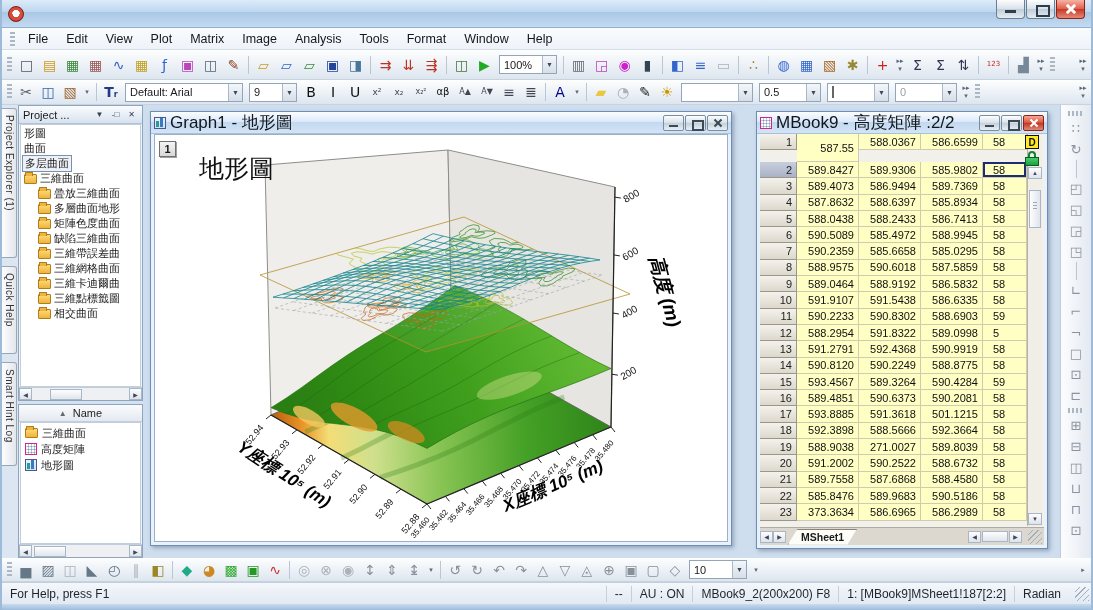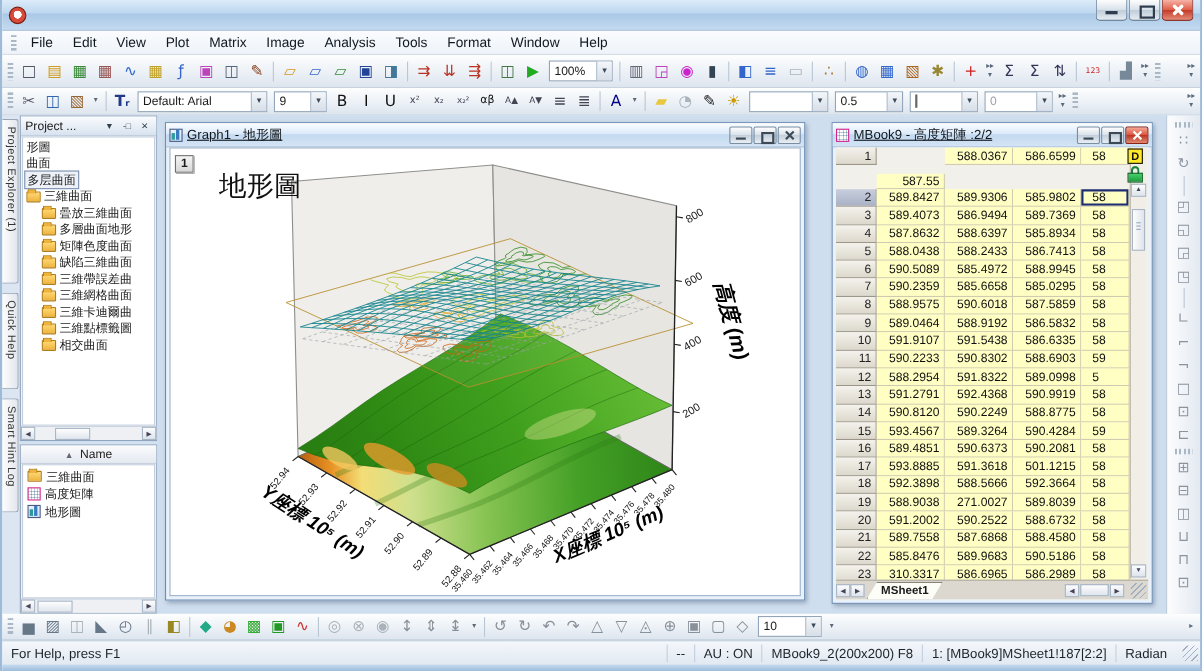--- a/index.html
+++ b/index.html
@@ -70,21 +70,21 @@
   #name-list{flex:1;background:#fff;border:1px solid #c2cedc;margin:0 1px;padding-top:2px;}
   .nrow{height:16px;display:flex;align-items:center;gap:4px;padding-left:4px;font-size:11px;white-space:nowrap;}
   .ic-matrix{width:12px;height:12px;border:1px solid #d2258c;background:repeating-linear-gradient(to right,#fff 0 2px,#b8c8d8 2px 3px),repeating-linear-gradient(to bottom,#fff 0 2px,#b8c8d8 2px 3px);background-blend-mode:multiply;flex:0 0 auto;}
   .ic-graph{width:12px;height:12px;border:1px solid #4a5a88;background:linear-gradient(#e8f2ff,#cfe2f4);position:relative;flex:0 0 auto;}
   .ic-graph::before{content:"";position:absolute;left:1px;bottom:1px;width:3px;height:6px;background:#2a9a9a;}
   .ic-graph::after{content:"";position:absolute;left:5px;bottom:1px;width:3px;height:9px;background:#3a7ac0;}
   
   #workspace{position:absolute;left:141px;top:0;width:920px;height:453px;background:#cfdeee;overflow:hidden;}
   .win{position:absolute;background:#e9f1fa;border:1px solid #6d8eb4;box-shadow:2px 2px 4px rgba(40,60,90,.35);}
   .wtitle{height:22px;background:linear-gradient(#fbfdfe,#dceafa 45%,#c3d9f0 50%,#d4e4f5);display:flex;align-items:center;gap:4px;padding:0 3px;border-bottom:1px solid #a9c0da;}
-  .wtitle .wt-text{font-size:12px;color:#10161c;white-space:nowrap;overflow:hidden;flex:1;text-decoration:underline;}
+  .wtitle .wt-text{font-size:17px;color:#10161c;white-space:nowrap;overflow:hidden;flex:1;}
   .wtitle .wb{display:flex;gap:1px;}
   #graphwin{left:7px;top:6px;width:582px;height:435px;}
   #graphcontent{position:absolute;left:3px;right:3px;top:22px;bottom:3px;background:#fff;border:1px solid #9ab0c8;overflow:hidden;}
   #layerbadge{position:absolute;left:4px;top:6px;width:17px;height:16px;background:linear-gradient(#f4f4f4,#d8d8d8);border:1px solid #707070;box-shadow:1px 1px 0 #a0a0a0;font-size:11px;font-weight:bold;display:flex;align-items:center;justify-content:center;z-index:5;}
   #plot3d{position:absolute;left:0;top:0;}
   
   #mbookwin{left:613px;top:6px;width:292px;height:438px;}
   #mbcontent{position:absolute;left:3px;right:3px;top:22px;bottom:3px;background:#f2f0ea;overflow:hidden;}
   .mtable{position:absolute;left:0;top:0;}
   .mrow{display:flex;}
@@ -711,21 +711,21 @@
           <span class="wb">
             <span class="wbtn-s glyph-min2"></span>
             <span class="wbtn-s glyph-max2"></span>
             <span class="wbtn-s close-red"><span class="glyph-x2"></span></span>
           </span>
         </div>
         <div id="mbcontent">
           <div class="mtable" id="mtable">
               <div class="mrow">
                 <div class="mrhcell" style="width: 37px; height: 16.3px;">1</div>
-                <div class="mcell" style="width: 62px; height: 14px; margin-top: 24px;">587.55</div>
+                <div class="mcell" style="width: 62px; height: 28px;">587.55</div>
                 <div class="mcell" style="width: 62px; height: 16.3px;">588.0367</div>
                 <div class="mcell" style="width: 62px; height: 16.3px;">586.6599</div>
                 <div class="mcell partial" style="width: 44px; height: 16.3px;">58</div>
               </div>
               <div class="mrow">
                 <div class="mrhcell hl" style="width: 37px; height: 16.3px;">2</div>
                 <div class="mcell" style="width: 62px; height: 16.3px;">589.8427</div>
                 <div class="mcell" style="width: 62px; height: 16.3px;">589.9306</div>
                 <div class="mcell" style="width: 62px; height: 16.3px;">585.9802</div>
                 <div class="mcell partial selcell" style="width: 44px; height: 16.3px;">58</div>
@@ -865,21 +865,21 @@
               </div>
               <div class="mrow">
                 <div class="mrhcell" style="width: 37px; height: 16.3px;">22</div>
                 <div class="mcell" style="width: 62px; height: 16.3px;">585.8476</div>
                 <div class="mcell" style="width: 62px; height: 16.3px;">589.9683</div>
                 <div class="mcell" style="width: 62px; height: 16.3px;">590.5186</div>
                 <div class="mcell partial" style="width: 44px; height: 16.3px;">58</div>
               </div>
               <div class="mrow">
                 <div class="mrhcell" style="width: 37px; height: 16.3px;">23</div>
-                <div class="mcell" style="width: 62px; height: 16.3px;">310.3317</div>
+                <div class="mcell" style="width: 62px; height: 16.3px;">373.3634</div>
                 <div class="mcell" style="width: 62px; height: 16.3px;">586.6965</div>
                 <div class="mcell" style="width: 62px; height: 16.3px;">586.2989</div>
                 <div class="mcell partial" style="width: 44px; height: 16.3px;">58</div>
               </div>
             </div>
           <div id="dbadge" style="left:265px;top:1px;">D</div>
           <div id="lockicon" style="left:265px;top:17px;">
             <span class="shackle"></span>
               <span class="body"></span>
           </div>

